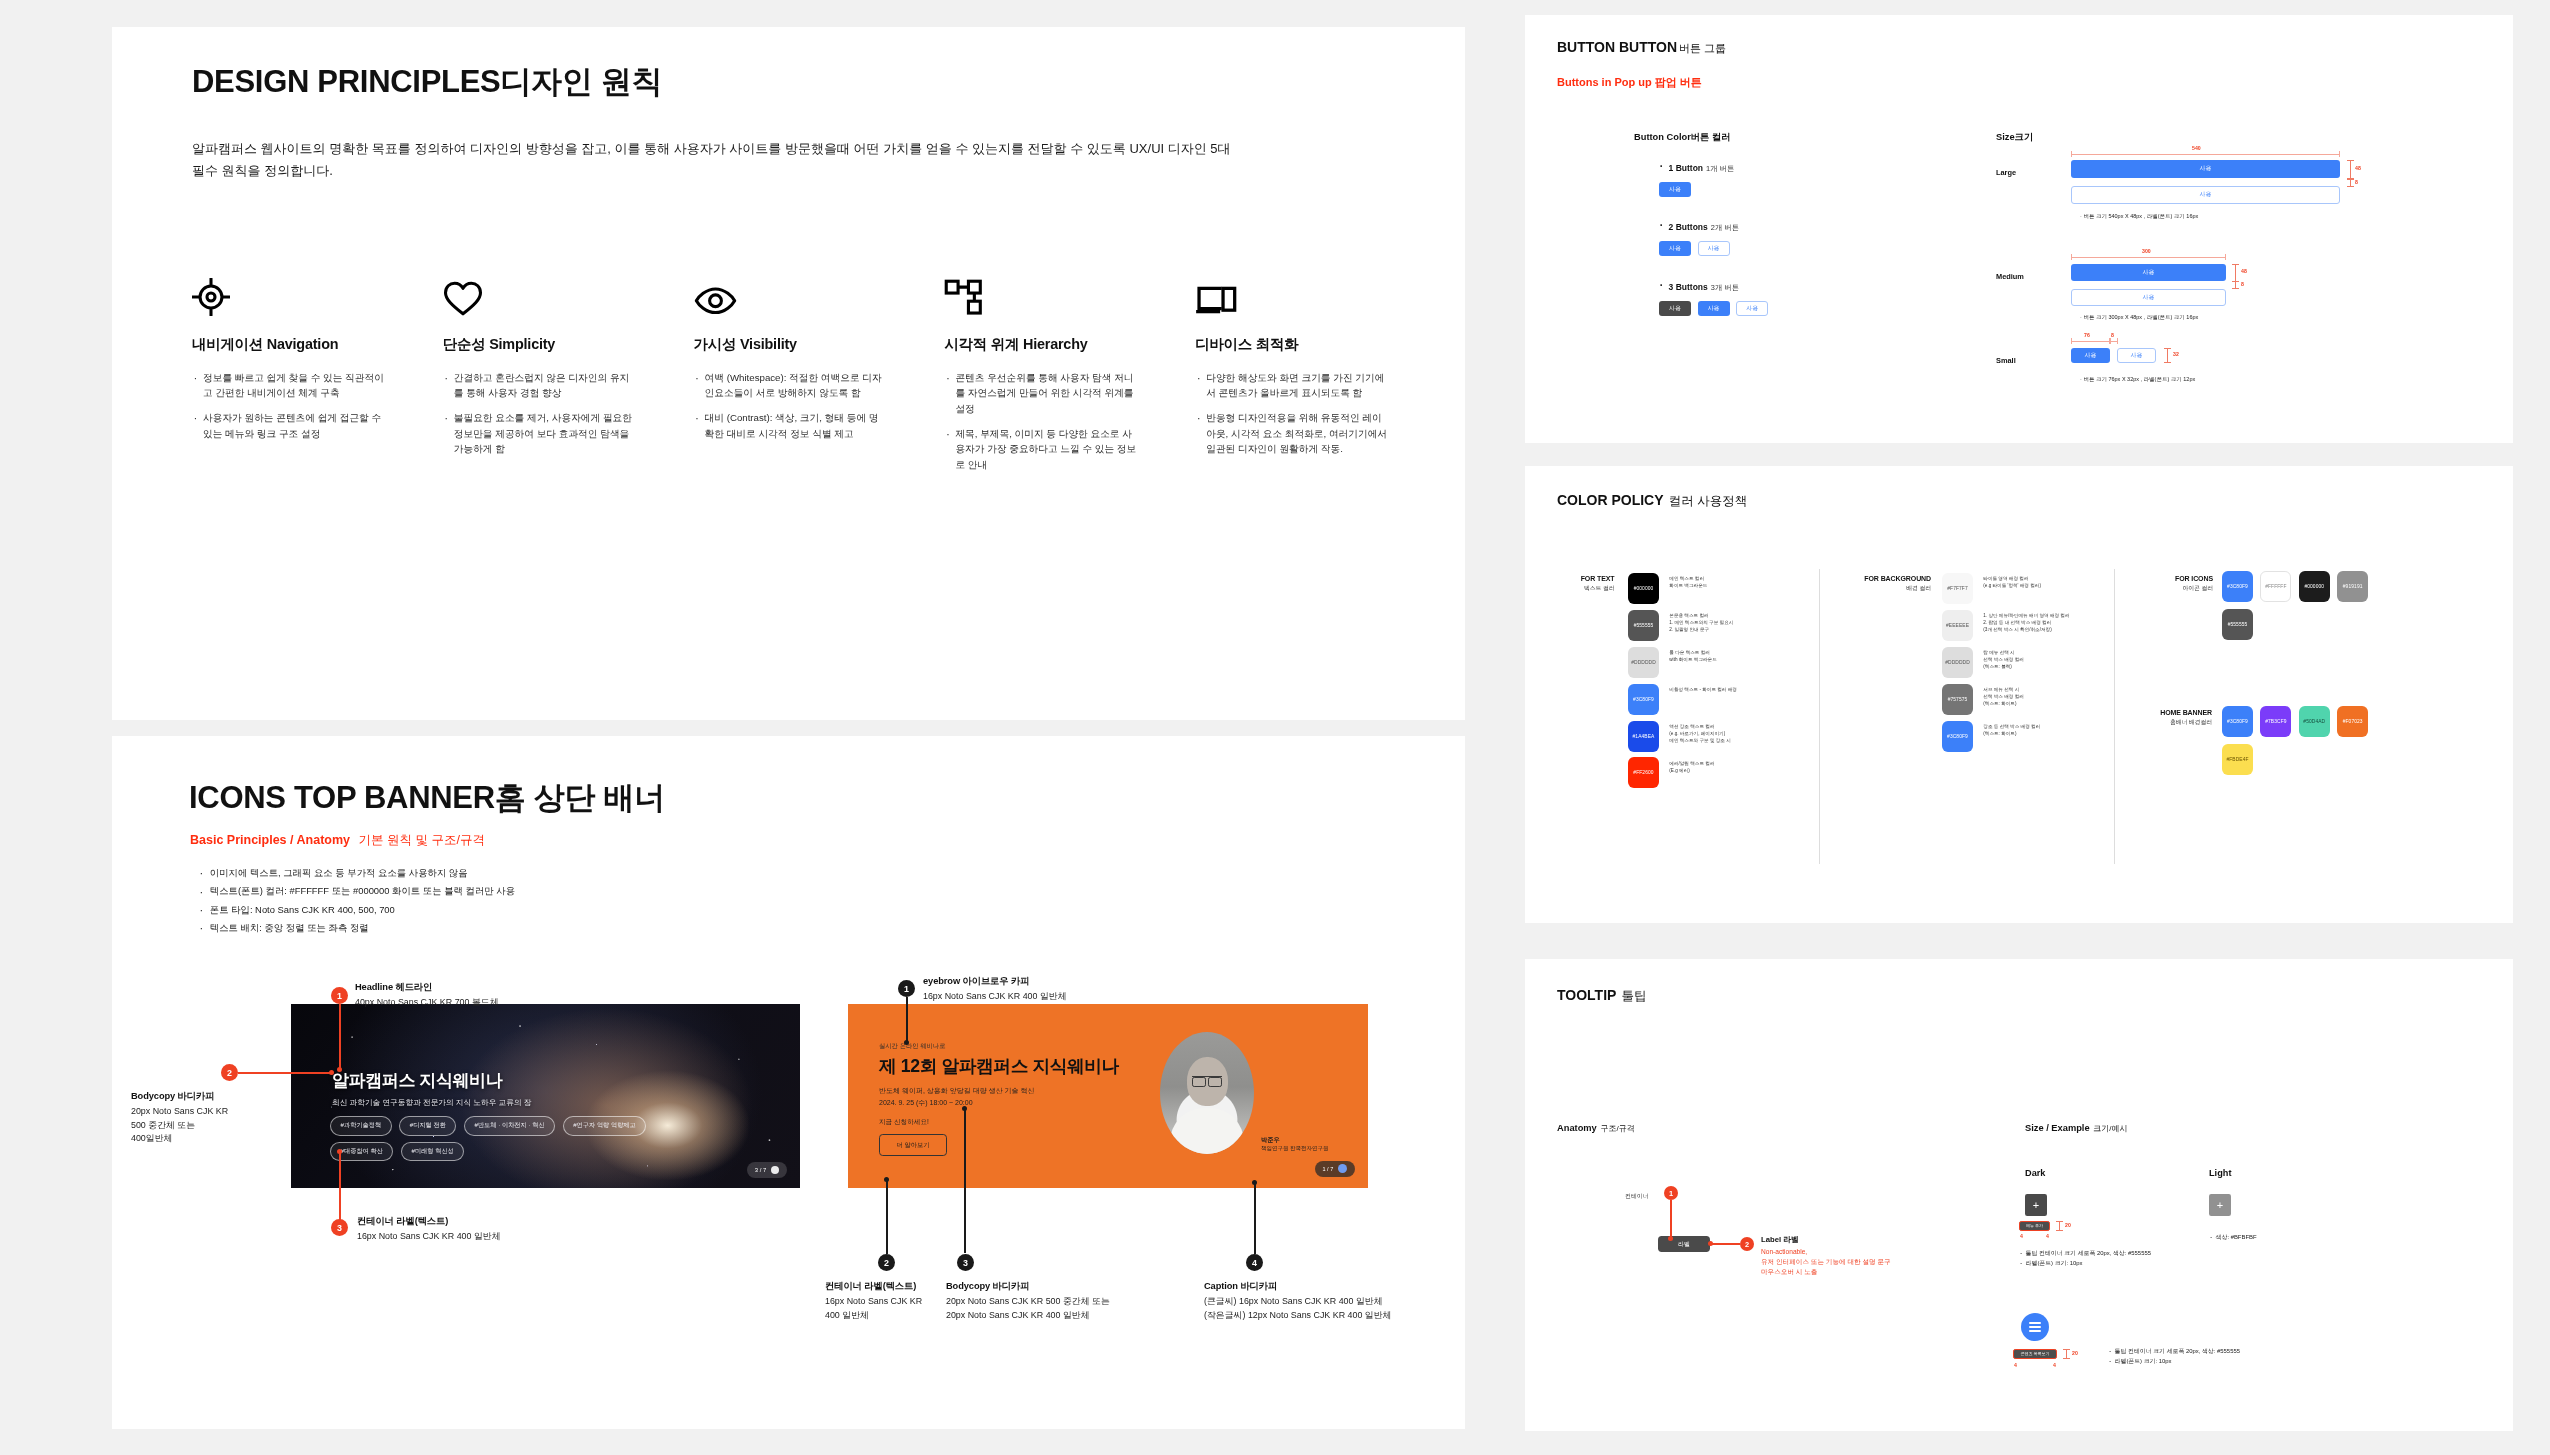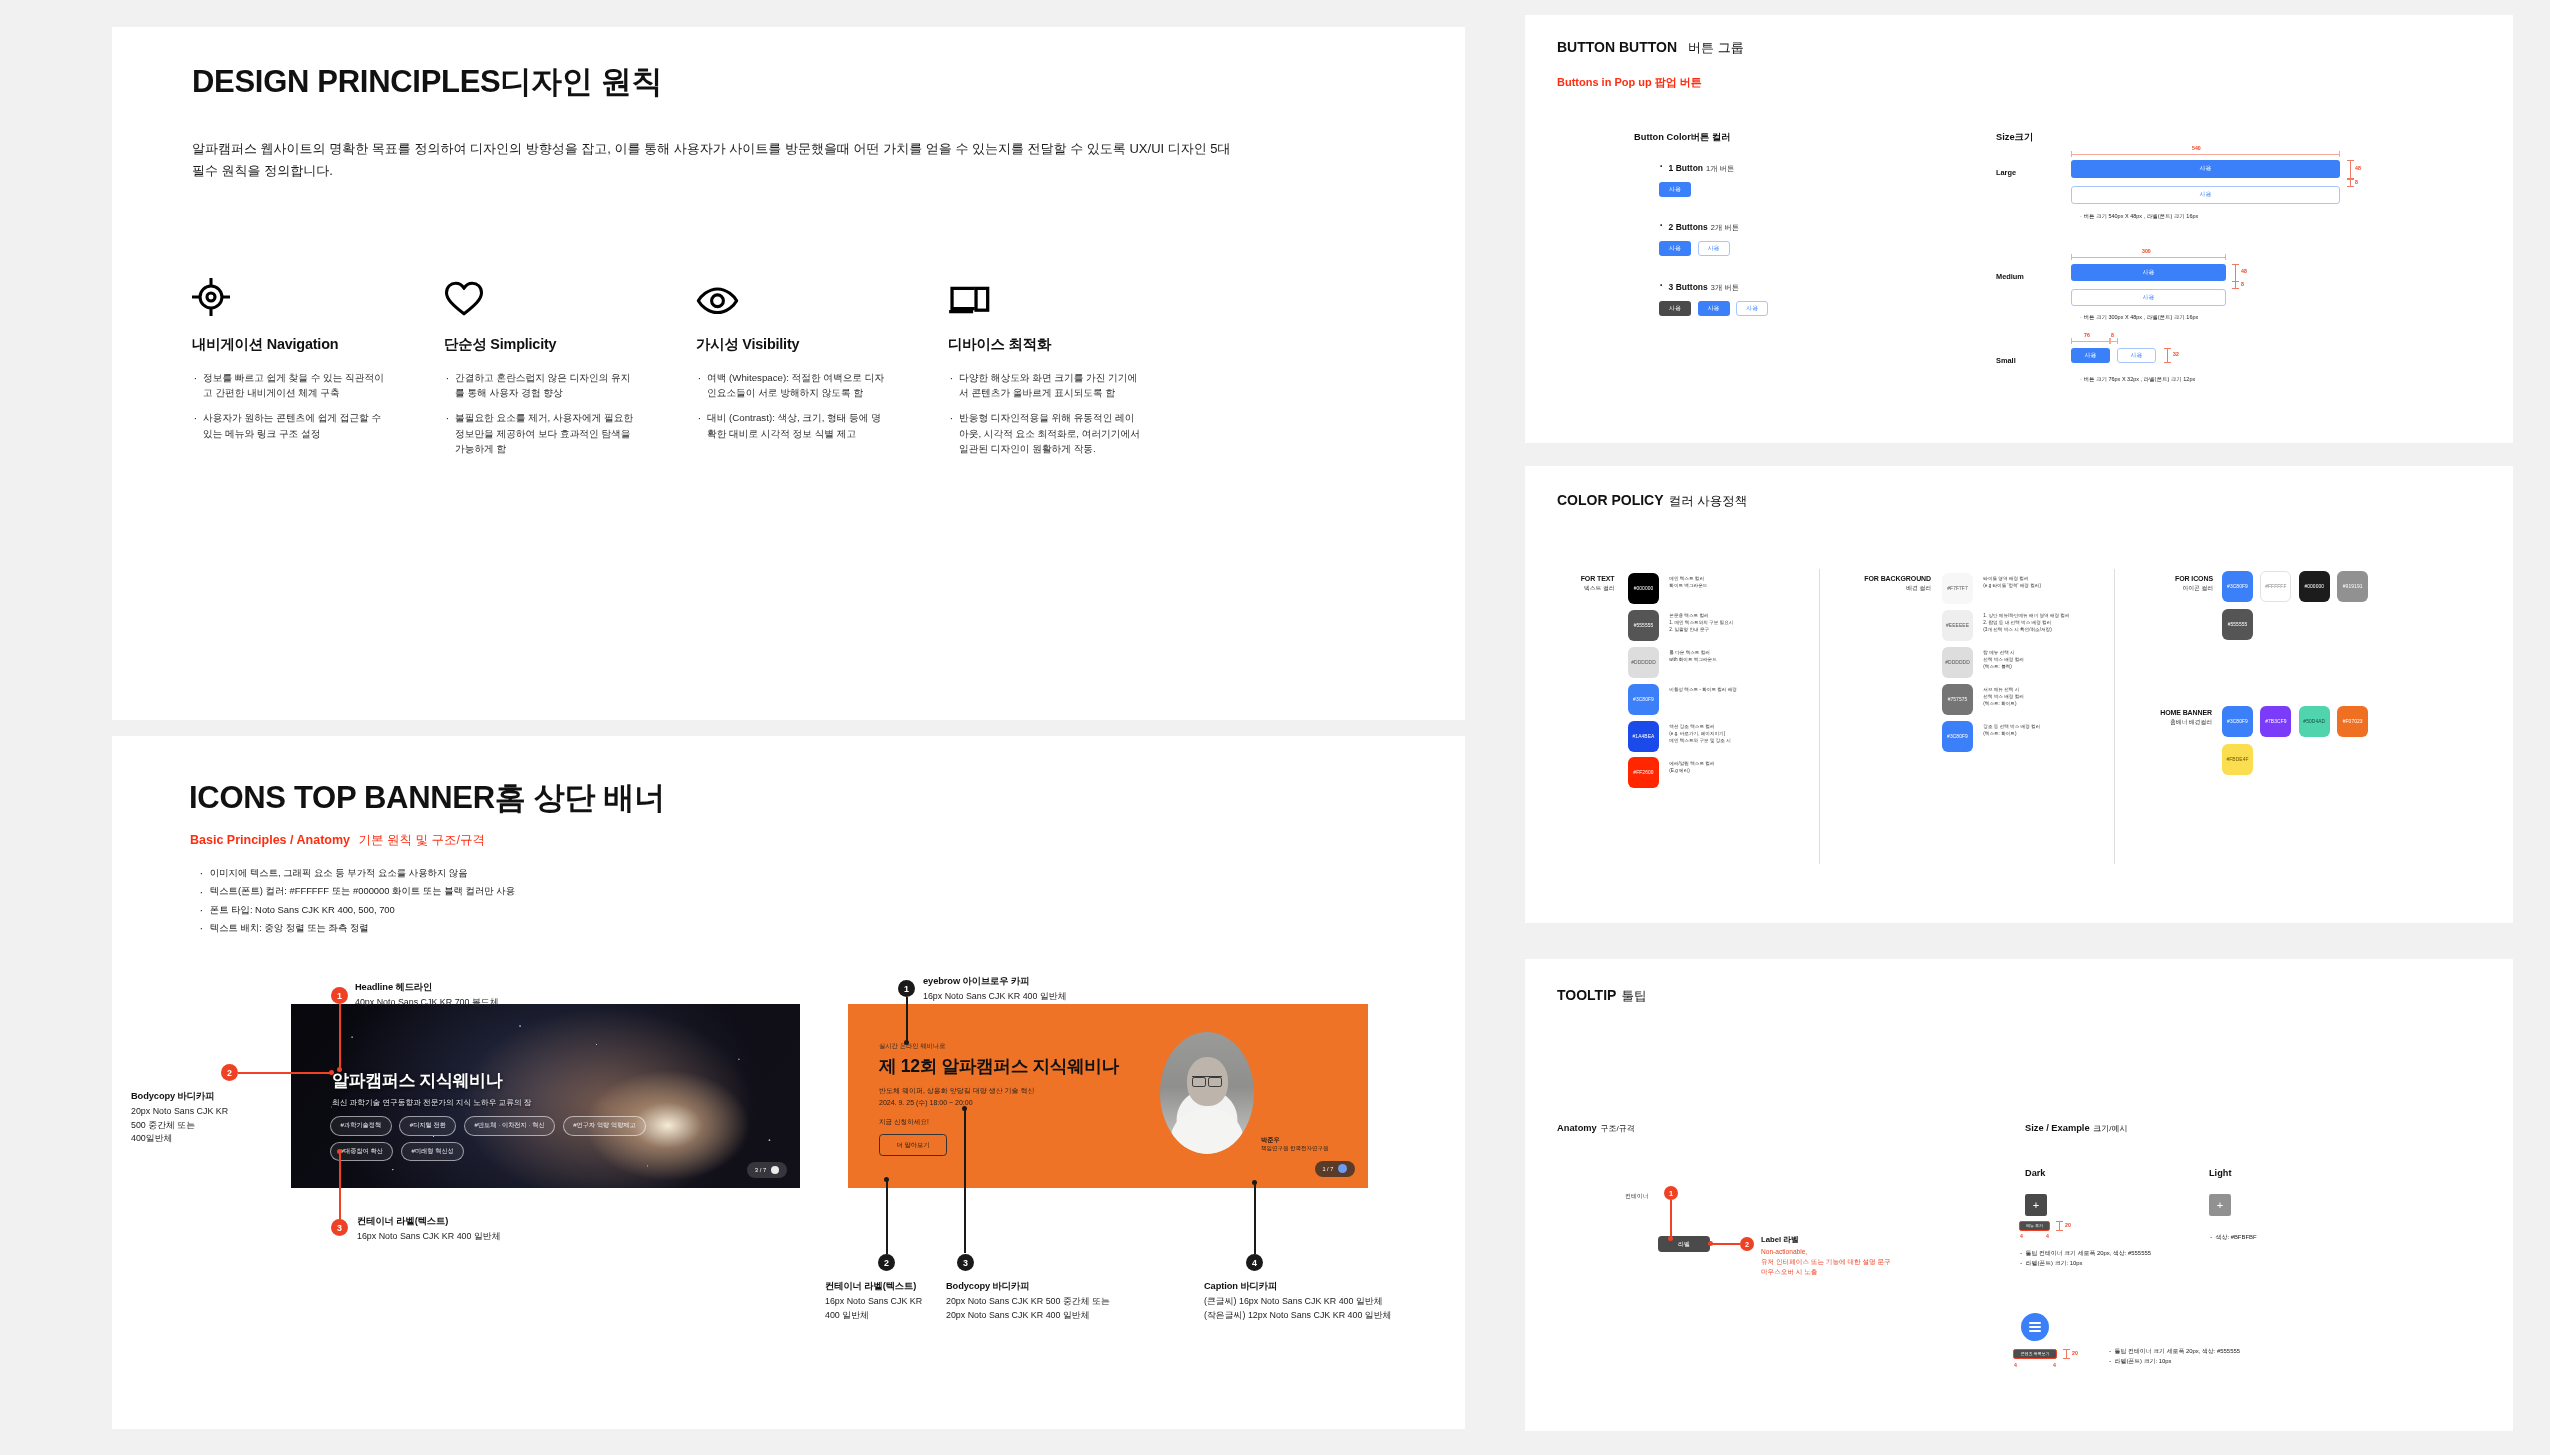--- a/index.html
+++ b/index.html
@@ -231,20 +231,35 @@
               <circle cx="29" cy="20" r="8" fill="none" stroke="#000" stroke-width="4.2"></circle>
             </svg>
         </div>
         <div class="ttl">가시성 Visibility</div>
         <ul>
           <li>여백 (Whitespace): 적절한 여백으로 디자인요소들이 서로 방해하지 않도록 함</li>
           <li>대비 (Contrast): 색상, 크기, 형태 등에 명확한 대비로 시각적 정보 식별 제고</li>
         </ul>
       </div>
 
+      <div class="principle">
+        <div class="icon">
+          <svg width="40" height="37" viewBox="0 0 54 50">
+            <rect x="3" y="3" width="16" height="16" fill="none" stroke="#000" stroke-width="4.2"></rect>
+            <rect x="33" y="3" width="16" height="16" fill="none" stroke="#000" stroke-width="4.2"></rect>
+            <rect x="33" y="30" width="16" height="16" fill="none" stroke="#000" stroke-width="4.2"></rect>
+            <path d="M19 11 H33 M41 19 V30" stroke="#000" stroke-width="4.2"></path>
+          </svg>
+        </div>
+        <div class="ttl">시각적 위계 Hierarchy</div>
+        <ul>
+          <li>콘텐츠 우선순위를 통해 사용자 탐색 저니를 자연스럽게 만들어 위한 시각적 위계를 설정</li>
+          <li>제목, 부제목, 이미지 등 다양한 요소로 사용자가 가장 중요하다고 느낄 수 있는 정보로 안내</li>
+        </ul>
+      </div>
 
       <div class="principle">
         <div class="icon">
           <svg width="43" height="32" viewBox="0 0 58 44">
             <path d="M5 6 H34 M5 6 V34 M5 34 H34" fill="none" stroke="#000" stroke-width="4.5" stroke-linecap="square"></path>
             <rect x="38" y="6" width="16" height="30" fill="none" stroke="#000" stroke-width="4.5"></rect>
             <path d="M1 38 H34" stroke="#000" stroke-width="4.5"></path>
           </svg>
         </div>
         <div class="ttl">디바이스 최적화</div>
@@ -378,21 +393,21 @@
     </div>
   <div class="bubble dk" style="left:1246px;top:1254px;">4</div>
   <div class="ann" style="left:1204px;top:1280px;width:243px;">
     <div class="t">Caption 바디카피</div>
     <div class="d" style="white-space:pre-line;">(큰글씨) 16px Noto Sans CJK KR 400 일반체
 (작은글씨) 12px Noto Sans CJK KR 400 일반체</div>
   </div>
 
   <section class="card" id="bg">
     <div class="head">
-      <span style="font-size:14px;font-weight:700;">BUTTON BUTTON</span><span style="font-size:13px;font-weight:500;margin-left:11px;">버튼 그룹</span>
+      <span style="font-size:14px;font-weight:700;">BUTTON BUTTON</span><span style="font-size:11px;font-weight:500;margin-left:2px;">버튼 그룹</span>
     </div>
     <div class="sub sec-sub-red sm">Buttons in Pop up 팝업 버튼</div>
 
     <div style="position:absolute;left:109px;top:114px;">
       <span class="bg-col-ttl">Button Color</span><span class="bg-col-ttl kr">버튼 컬러</span>
     </div>
 
     <div style="position:absolute;left:134px;top:148px;">
       <div class="bg-li"><span>1 Button</span><span class="kr">1개 버튼</span></div>
       <div style="display:flex;gap:6.6px;margin-top:3px;">

